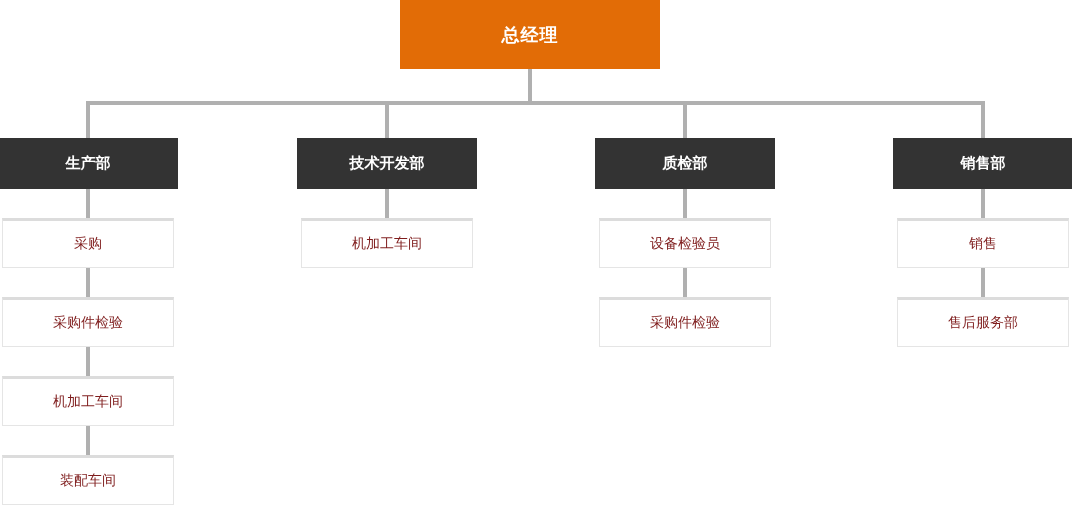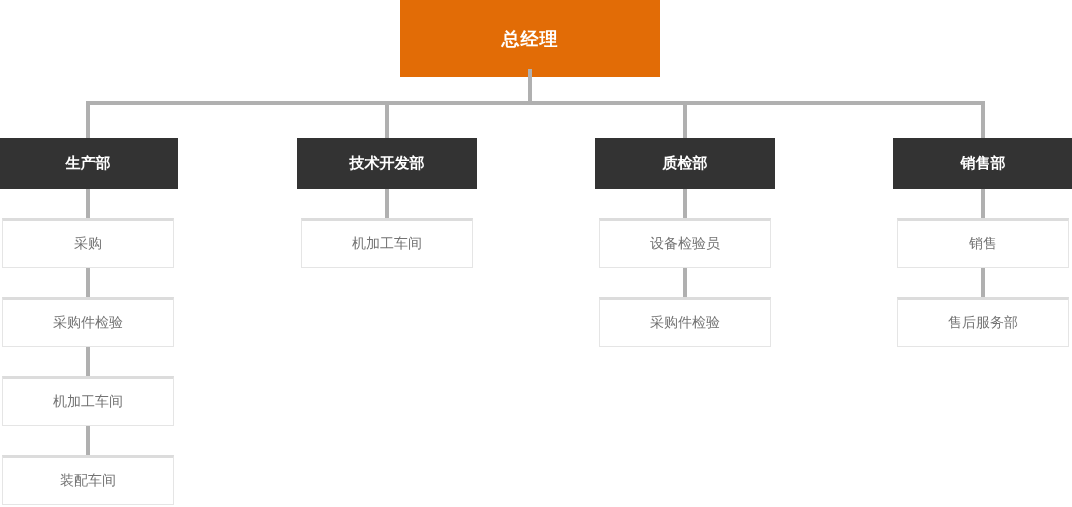--- a/index.html
+++ b/index.html
@@ -15,21 +15,21 @@
 
   
   .line { position: absolute; background: #b0b0b0; }
   .line.v { width: 4px; }
   .line.h { height: 4px; }
 
   
   .root-box {
     position: absolute;
     left: 400px; top: 0;
-    width: 260px; height: 77px;
+    width: 260px; height: 69px;
     background: #e26c06;
     color: #ffffff;
     font-size: 18px;
     font-weight: bold;
     letter-spacing: 1px;
     display: flex; align-items: center; justify-content: center;
   }
 
   
   .col {
@@ -53,21 +53,21 @@
     font-weight: bold;
     display: flex; align-items: center; justify-content: center;
     flex: none;
   }
   .child {
     width: 172px; height: 50px;
     box-sizing: border-box;
     background: #ffffff;
     border: 1px solid #e5e5e5;
     border-top: 3px solid #dcdcdc;
-    color: #737373;
+    color: #7f1d1d;
     font-size: 14px;
     display: flex; align-items: center; justify-content: center;
     flex: none;
   }
   .conn {
     width: 4px; height: 29px;
     background: #b0b0b0;
     flex: none;
   }
 </style>

